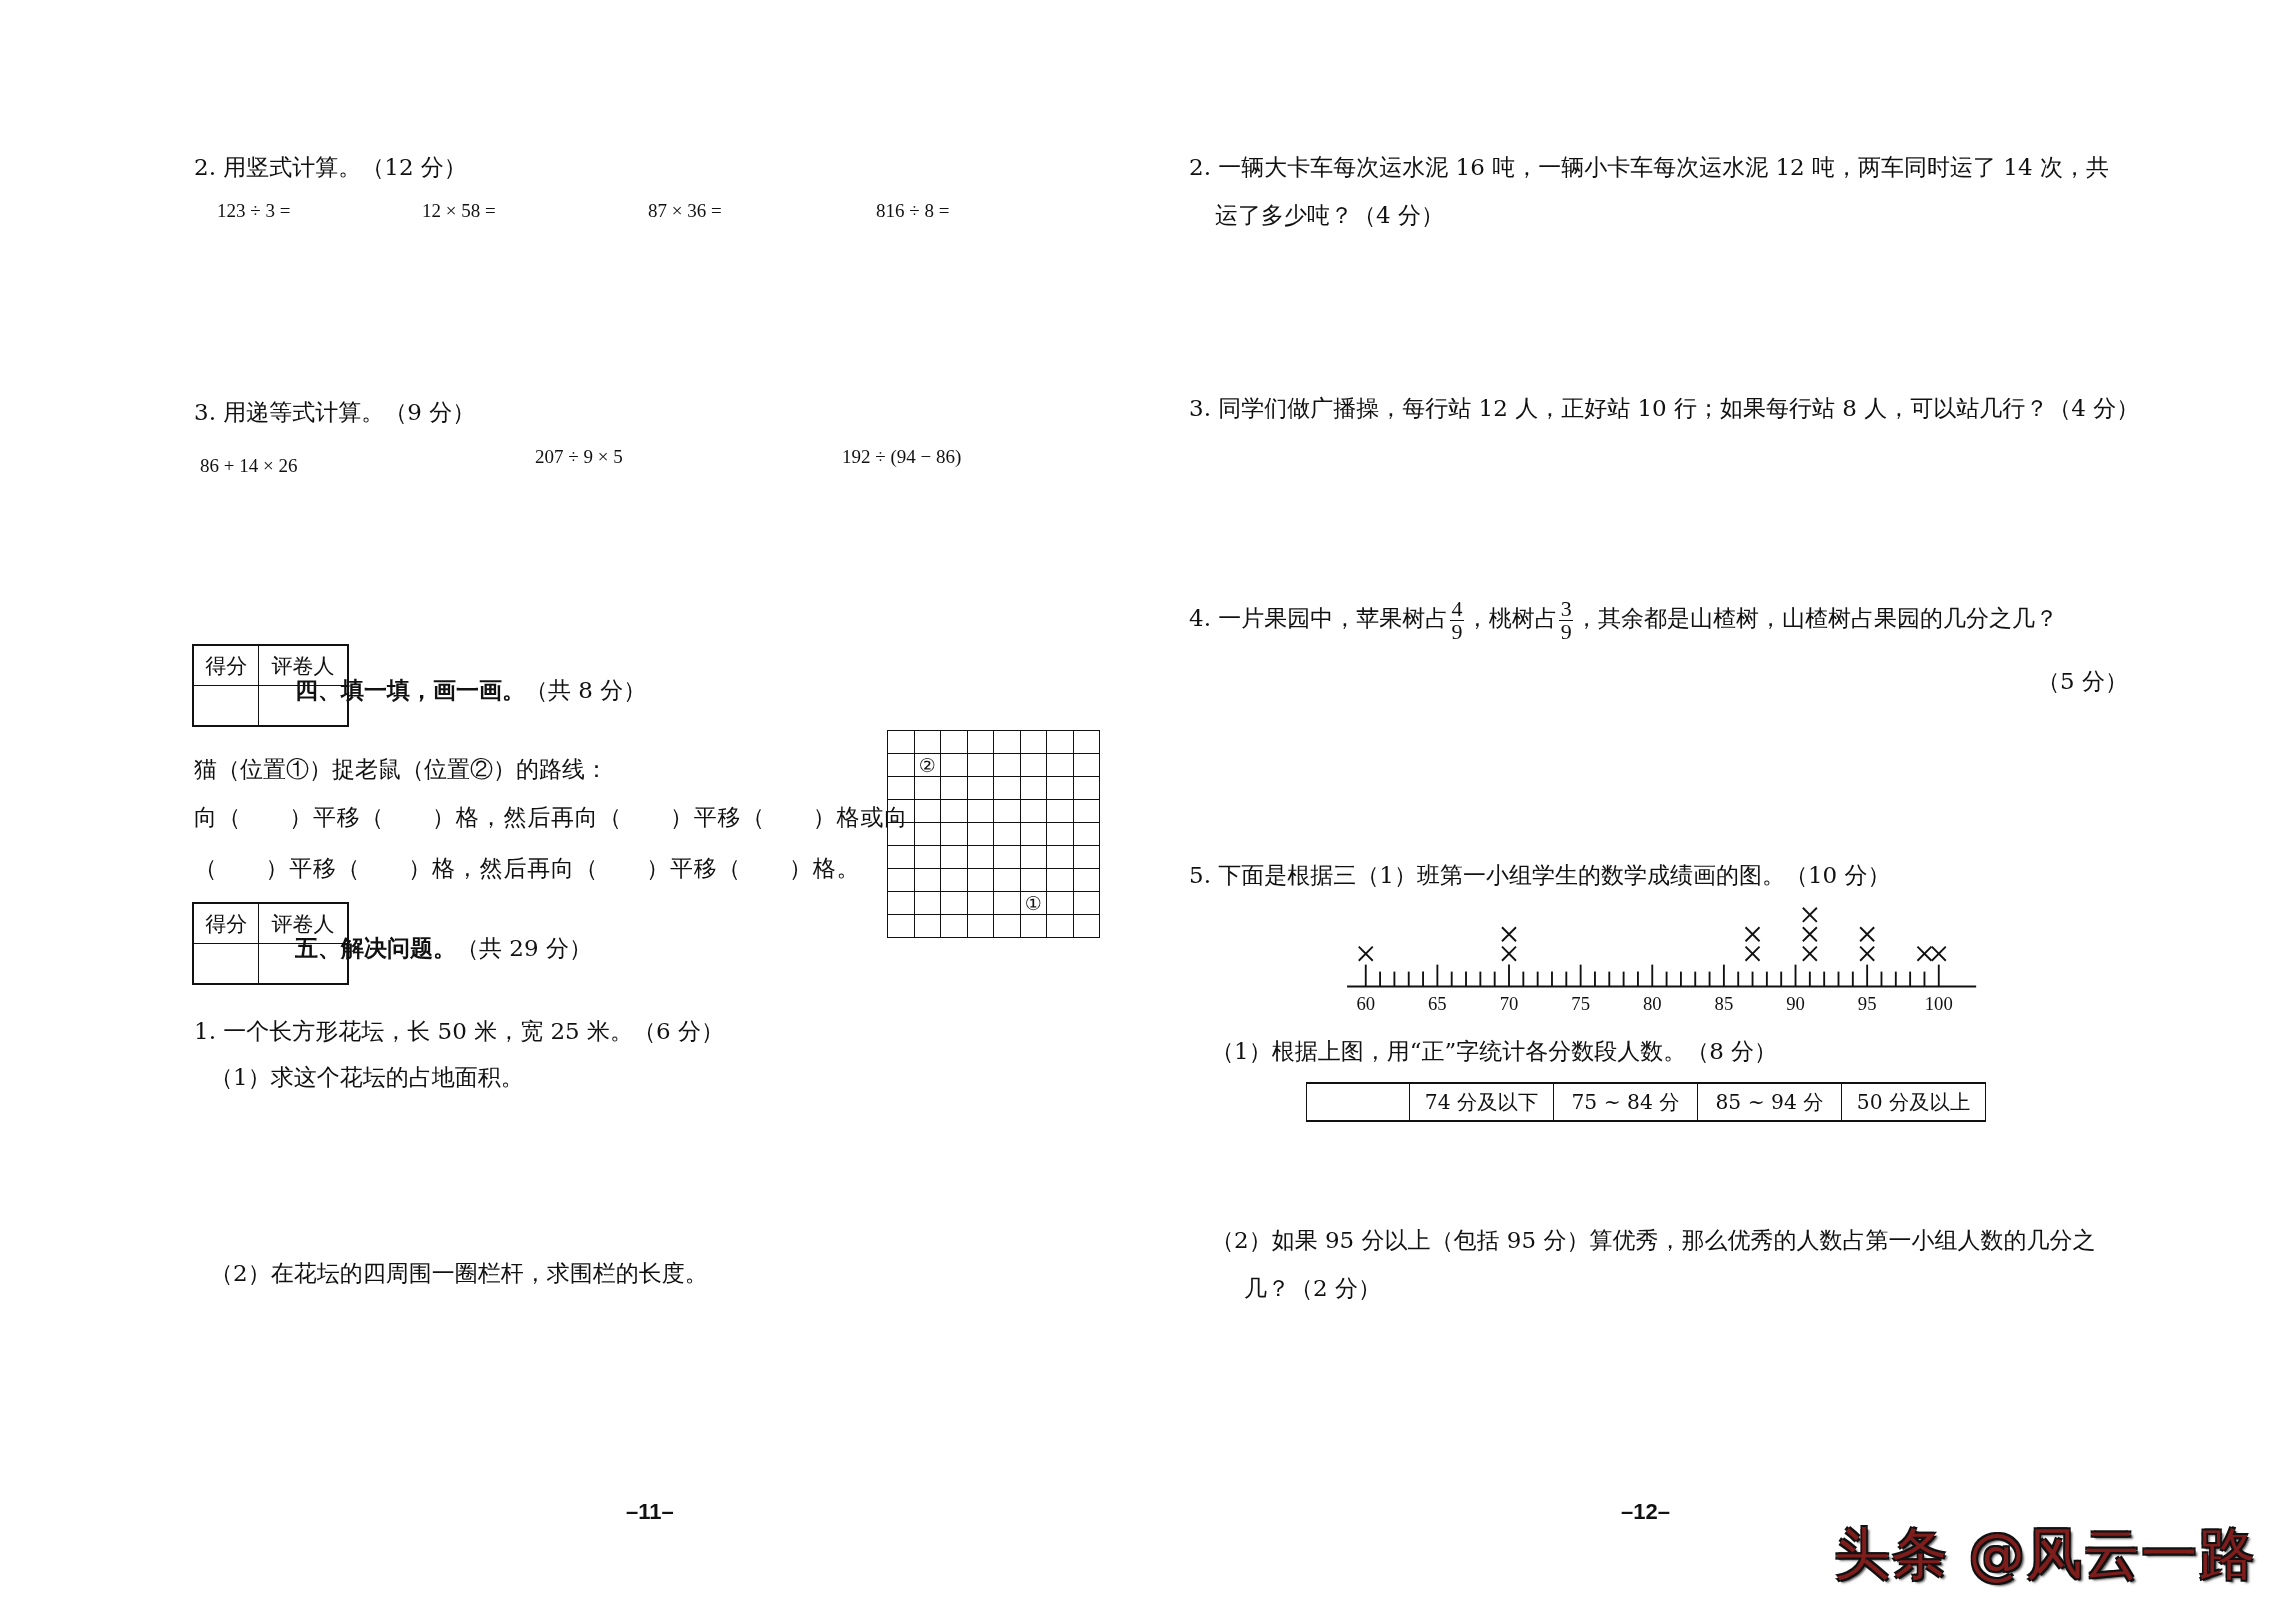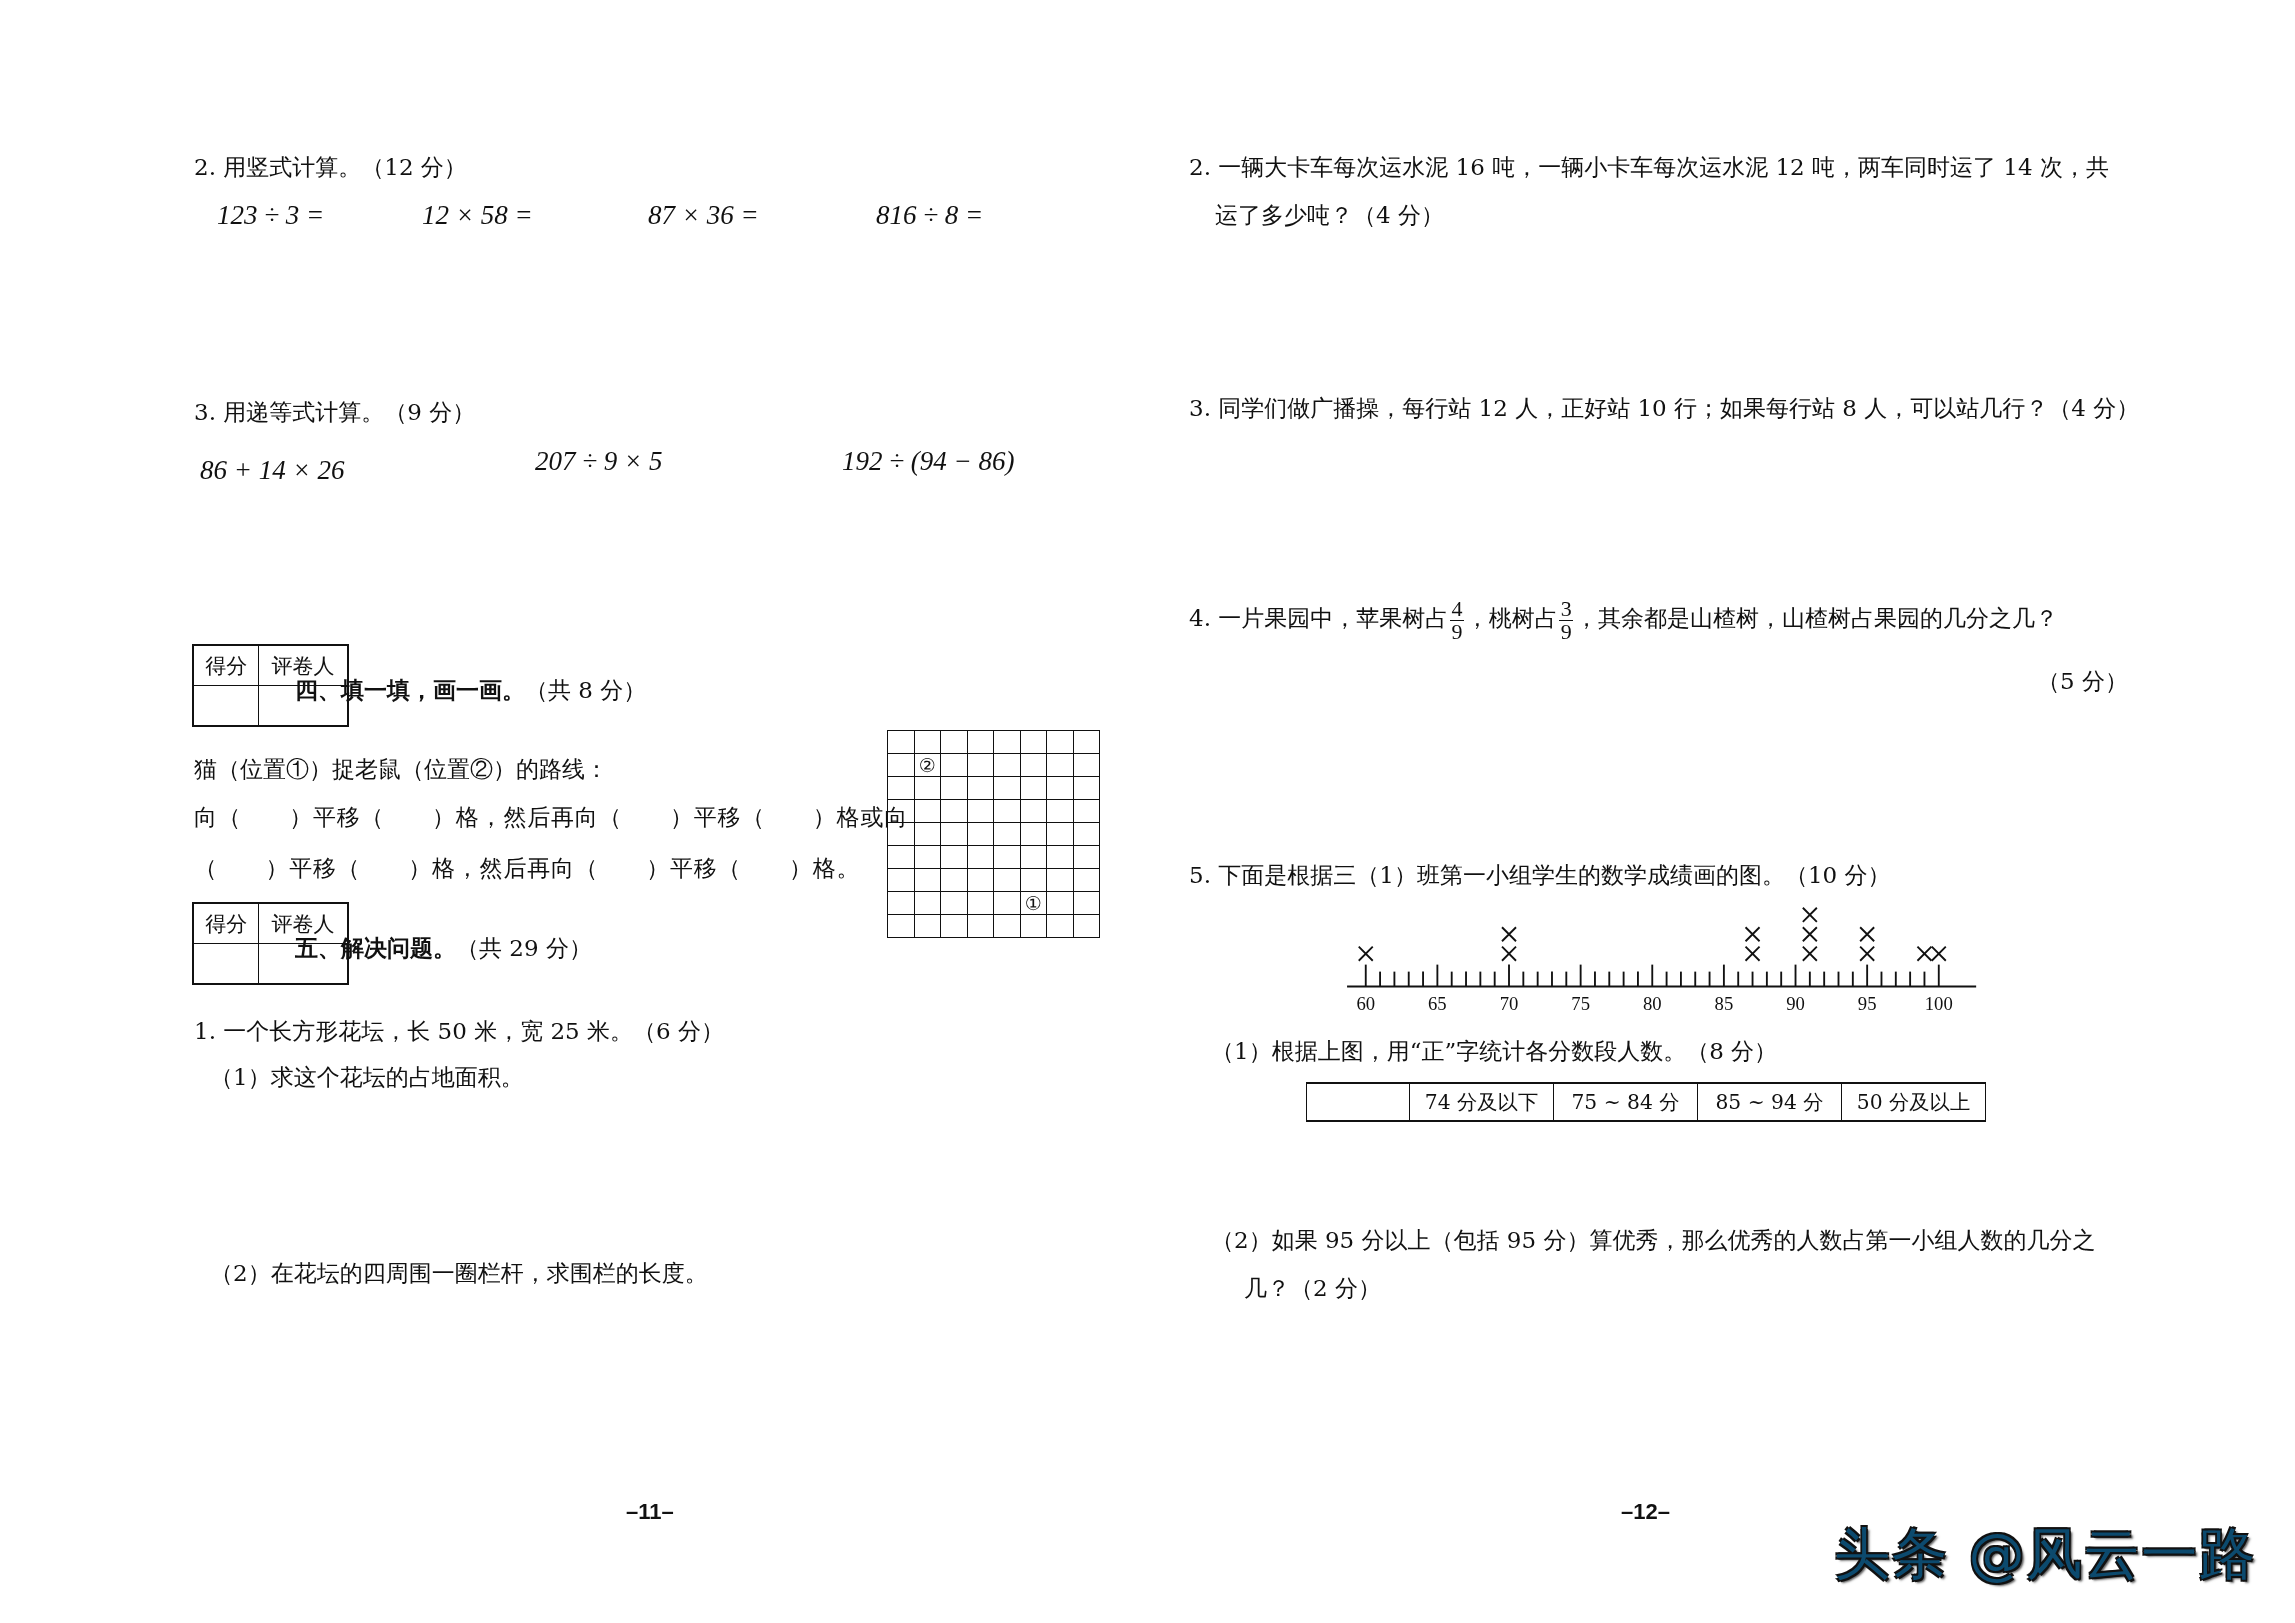--- a/index.html
+++ b/index.html
@@ -4,21 +4,21 @@
   <style>
     html, body { margin: 0; padding: 0; background: #ffffff; }
     body {
       width: 2295px; height: 1624px; position: relative; overflow: hidden;
       font-family: "DejaVu Serif", "Liberation Serif", serif;
       color: #111111;
     }
     .abs { position: absolute; }
     .txt { font-size: 23px; line-height: 31px; white-space: nowrap; }
     .bold { font-weight: bold; margin-left: 12px; }
-    .expr { font-family: "Liberation Serif", "DejaVu Serif", serif; font-size: 27px; white-space: nowrap; font-style: italic; }
+    .expr { font-family: "Liberation Serif", "DejaVu Serif", serif; font-size: 19px; white-space: nowrap; }
 
     
     .scorebox { border-collapse: collapse; border: 2.3px solid #111; }
     .scorebox td { border: 1.2px solid #111; font-size: 21px; padding: 0 4.7px; height: 39px; text-align: center; }
     .scorebox td.w1 { width: 55px; }
     .scorebox td.w2 { width: 78px; }
 
     
     .grid { border-collapse: collapse; border: 1.6px solid #111; }
     .grid td { width: 25.5px; height: 22px; border: 1.3px solid #111; padding: 0; text-align: center; font-size: 19px; line-height: 19px; }
@@ -27,21 +27,21 @@
     .frac { display: inline-flex; flex-direction: column; align-items: center; vertical-align: middle; font-family: "Liberation Serif", serif; font-size: 22px; line-height: 22px; margin: 0 1.6px; }
     .frac .num { border-bottom: 1.2px solid #111; padding: 0 1.6px; }
 
     
     .stats { border-collapse: collapse; border-top: 2.3px solid #111; border-bottom: 2.3px solid #111; border-left: 1.2px solid #111; border-right: 1.2px solid #111; }
     .stats td { border: 1.2px solid #111; height: 36px; font-size: 20.3px; text-align: center; white-space: nowrap; padding: 0; }
     .stats td.c0 { width: 102px; }
     .stats td.c1 { width: 143px; margin-top: 20px; }
 
     .pagenum { font-family: Liberation Sans, sans-serif; font-weight: bold; font-size: 22px; }
-    .watermark { font-family: "DejaVu Sans", sans-serif; font-size: 56px; color: #0c4a6e; letter-spacing: 1.6px;
+    .watermark { font-family: "DejaVu Sans", sans-serif; font-size: 56px; color: #7f1d1d; letter-spacing: 1.6px;
       text-shadow: -1.6px -1.6px 0 #111, 1.6px -1.6px 0 #111, -1.6px 1.6px 0 #111, 1.6px 1.6px 0 #111, 3.1px 3.1px 2.3px #555; }
   </style>
 </head>
 <body>
 
 <div>
 
   <div class="abs txt" style="left:194px; top:152px;">2. 用竖式计算。（12 分）</div>
   <div class="abs expr" style="left:217px; top:200px;">123 ÷ 3 =</div>
   <div class="abs expr" style="left:422px; top:200px;">12 × 58 =</div>

